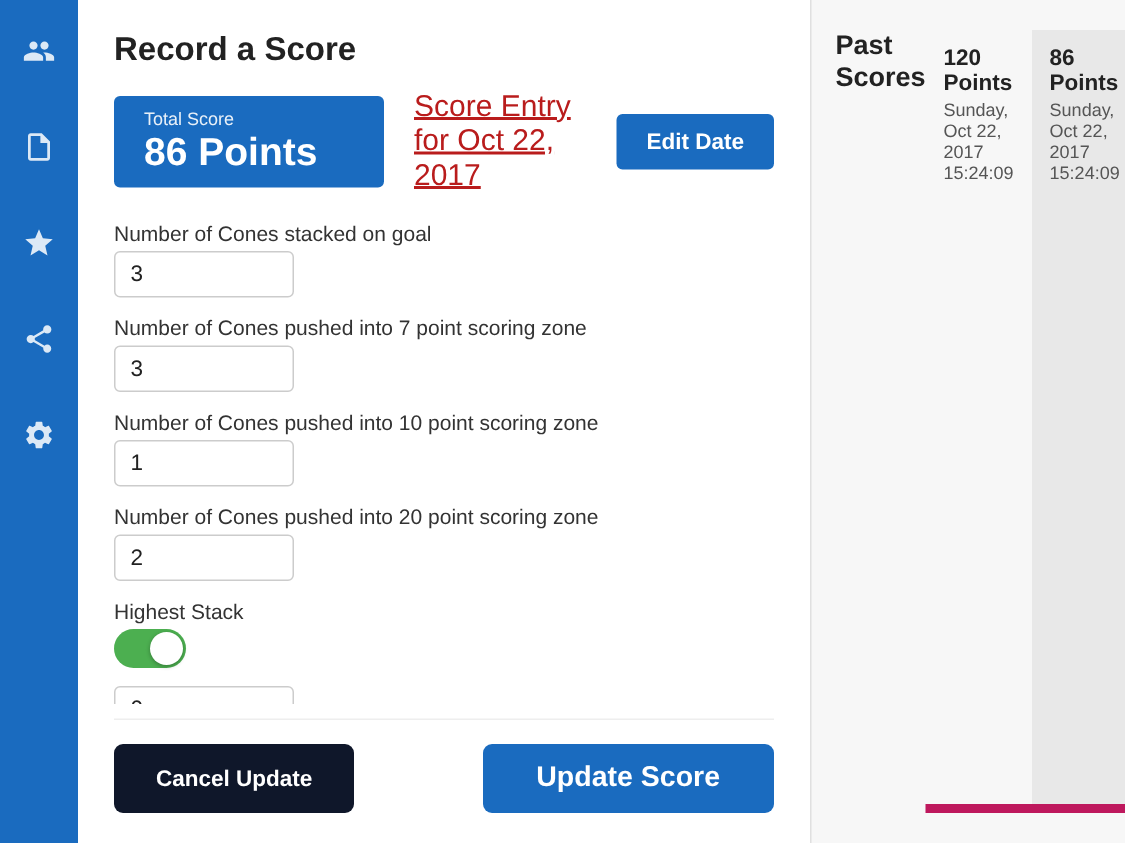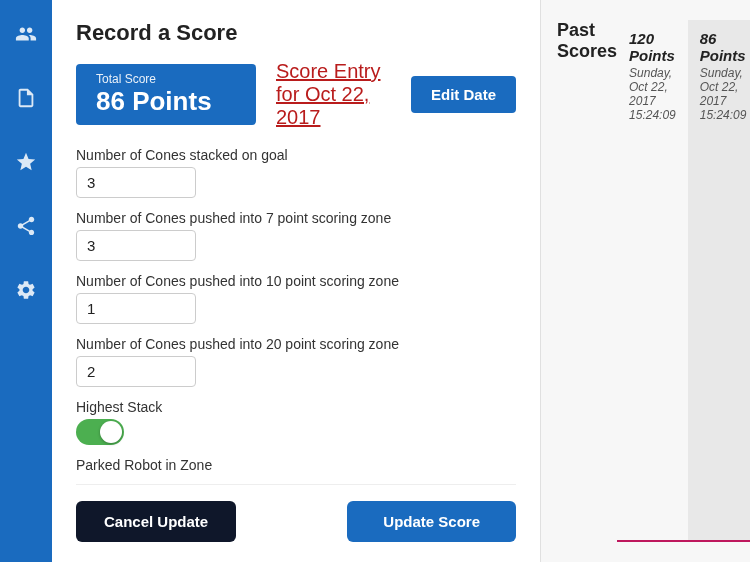--- a/index.html
+++ b/index.html
@@ -161,21 +161,21 @@
       font-size: 15px;
       font-weight: 600;
       cursor: pointer;
     }
     .update-btn {
       background: #1a6bbf;
       color: #fff;
       border: none;
       padding: 12px 36px;
       border-radius: 6px;
-      font-size: 15px;
+      font-size: 19px;
       font-weight: 600;
       cursor: pointer;
     }
 
     
     .right-panel {
       width: 210px;
       background: #f7f7f7;
       border-left: 1px solid #e0e0e0;
       padding: 20px 16px;
@@ -183,23 +183,22 @@
       flex-shrink: 0;
     }
     .past-scores-title {
       font-size: 18px;
       font-weight: 700;
       color: #222;
       margin-bottom: 14px;
     }
     .score-entry {
       padding: 10px 12px;
-      border-bottom: 2px solid #be185d;
-      cursor: pointer;
-      font-style: italic;
+      border-bottom: 6px solid #be185d;
+      cursor: pointer;
     }
     .score-entry.selected {
       background: #e8e8e8;
     }
     .score-entry-points {
       font-size: 15px;
       font-weight: 600;
       color: #222;
     }
     .score-entry-date {
@@ -281,21 +280,20 @@
     </div>
 
     <div class="field-group">
       <div class="field-label">Highest Stack</div>
       <div class="toggle-container">
         <div class="toggle"></div>
       </div>
     </div>
 
     <div class="field-group">
-      <div class="field-label">Parked Robot in Zone</div>
       <input class="field-input" type="text" value="0" style="">
     </div>
 
   </div>
 
   <div class="bottom-buttons">
     <button class="cancel-btn">Cancel Update</button>
     <button class="update-btn">Update Score</button>
   </div>
 </main>

